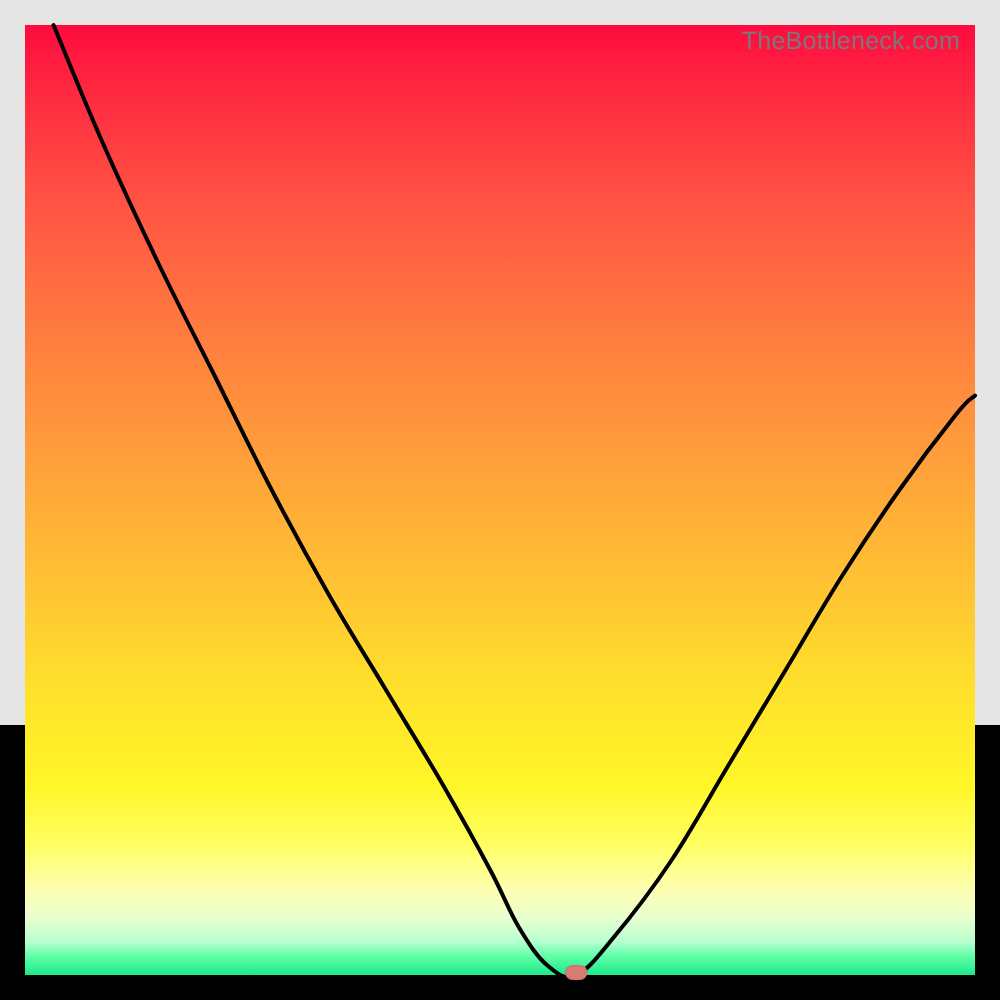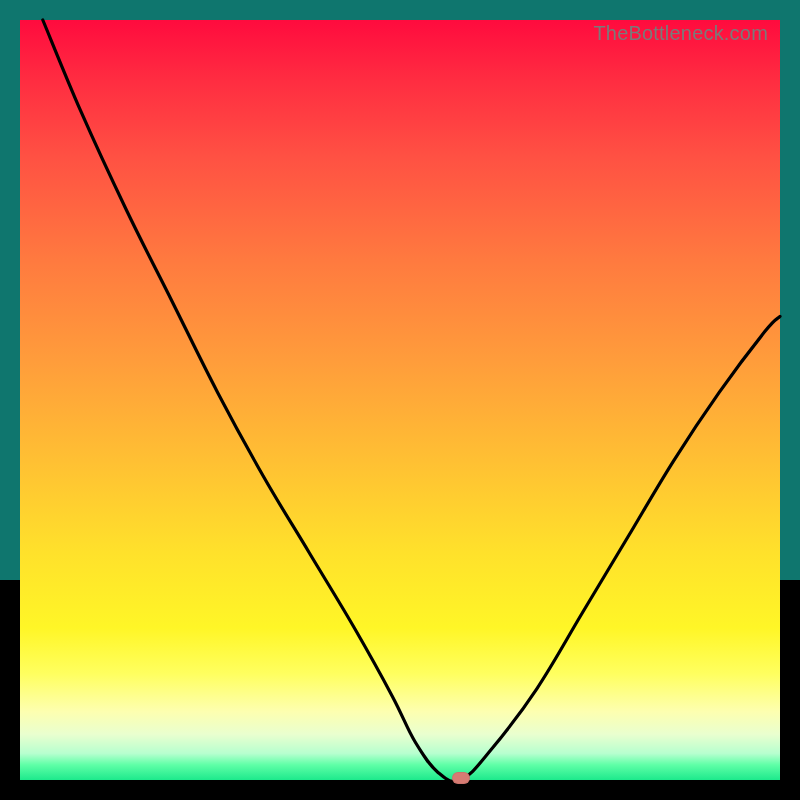--- a/index.html
+++ b/index.html
@@ -8,21 +8,21 @@
     width: 800px;
     height: 800px;
     background: #000;
     overflow: hidden;
     font-family: Arial, Helvetica, sans-serif;
   }
   .frame {
     position: relative;
     width: 800px;
     height: 580px;
-    background: #0f766e;
+    background: #e5e5e5;
   }
   .plot {
     position: absolute;
     left: 20px;
     top: 20px;
     width: 760px;
     height: 760px;
     box-sizing: border-box;
     background: linear-gradient(
       to bottom,

